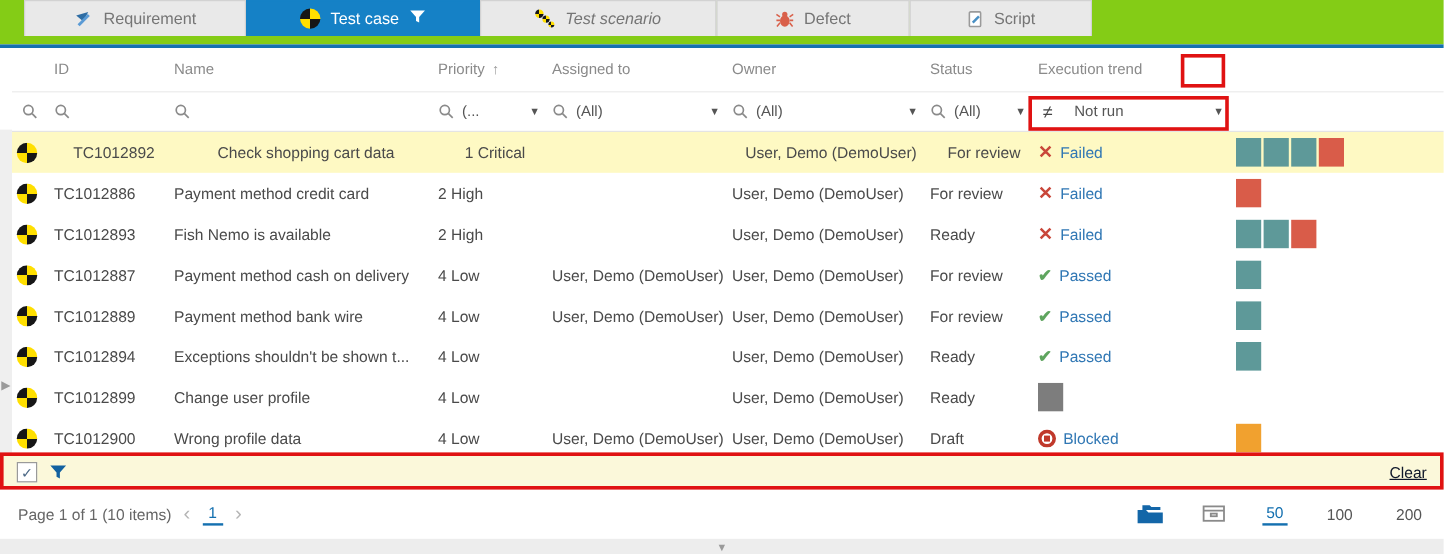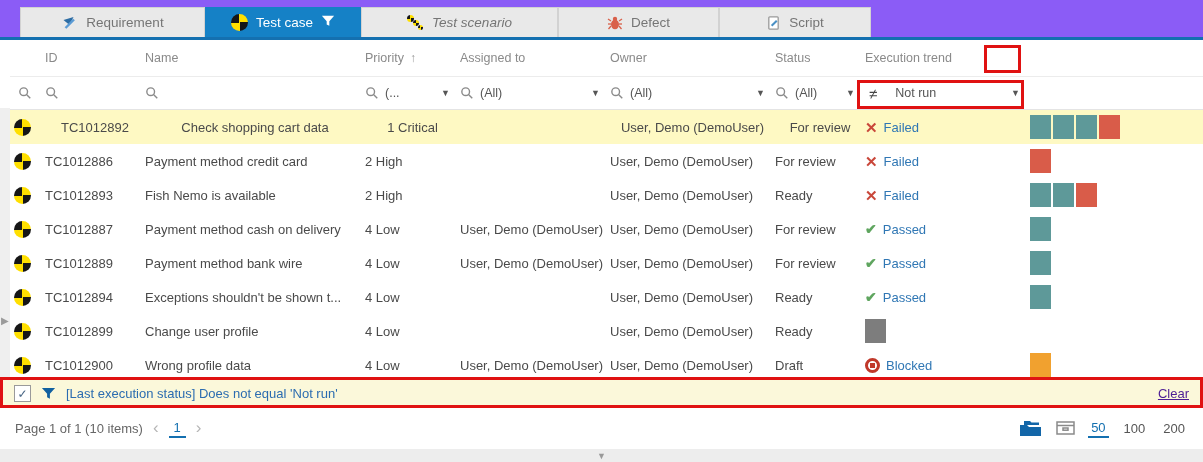--- a/index.html
+++ b/index.html
@@ -1,20 +1,20 @@
 <!DOCTYPE html>
 <html><head>
 <meta charset="utf-8">
 <style>
   html,body{margin:0;padding:0;}
   body{width:1203px;height:462px;font-family:"Liberation Sans",sans-serif;background:#fff;position:relative;overflow:hidden;}
   .app{position:absolute;inset:0;}
 
   
-  .tabbar{height:37px;background:#8b5cf6;display:flex;align-items:flex-end;padding-left:20px;box-sizing:border-box;border-bottom:0;}
+  .tabbar{height:37px;background:#84cc16;display:flex;align-items:flex-start;padding-left:20px;box-sizing:border-box;border-bottom:0;}
   .tab{height:30px;display:flex;align-items:center;justify-content:center;gap:8px;background:#e9e9e9;border:1px solid #d2d2d2;border-bottom:none;color:#757575;font-size:13.5px;box-sizing:border-box;cursor:pointer;}
   .tab.active{background:#1581c6;color:#fff;border-color:#1581c6;}
   .blue-line{height:3px;background:#1470b0;}
 
   
   .grid{display:grid;grid-template-columns:35px 100px 220px 95px 150px 165px 90px 165px 1fr;margin-left:10px;align-items:center;}
   .hdr{height:36px;color:#8a8a8a;font-size:12.5px;border-bottom:1px solid #ececec;}
   .hdr .cell{display:flex;align-items:center;gap:6px;white-space:nowrap;overflow:hidden;}
   .filterrow{height:32px;border-bottom:1px solid #e4e4e4;font-size:12.5px;color:#555;}
   .fcell{display:flex;align-items:center;gap:6px;white-space:nowrap;}
@@ -40,27 +40,27 @@
   .sq{width:21px;height:24px;flex:none;}
 
   
   .left-strip{position:absolute;left:0;top:108px;width:10px;height:272px;background:#efefef;}
   .left-arrow{position:absolute;left:0px;top:207px;color:#9a9a9a;font-size:10px;}
 
   
   .summary{position:absolute;left:0;top:380px;width:1203px;height:27px;background:#fbf8da;display:flex;align-items:center;gap:10px;padding:0 14px;box-sizing:border-box;font-size:13px;}
   .chk{width:15px;height:15px;background:#fff;border:1px solid #9a9a9a;display:flex;align-items:center;justify-content:center;color:#4a6785;font-size:12px;line-height:1;cursor:pointer;}
   .summary-text{color:#2b6cb0;}
-  .clear-link{margin-left:auto;color:#4c1d95;cursor:pointer;text-decoration:underline;}
+  .clear-link{margin-left:auto;color:#0f172a;cursor:pointer;text-decoration:underline;}
 
   
   .footer{position:absolute;left:0;top:407px;width:1203px;height:42px;display:flex;align-items:center;padding:0 15px;box-sizing:border-box;font-size:13px;color:#666;}
   .pg-chev{color:#b5b5b5;font-size:17px;margin:0 10px;cursor:pointer;}
   .pg-num{color:#1470b0;border-bottom:2px solid #1470b0;padding:1px 5px;cursor:pointer;}
-  .foot-right{margin-left:auto;display:flex;align-items:center;gap:12px;text-align:right;}
+  .foot-right{margin-left:auto;display:flex;align-items:center;gap:30px;text-align:right;}
   .size{color:#555;cursor:pointer;padding:1px 3px;}
   .size.sel{color:#1470b0;border-bottom:2px solid #1470b0;}
   .ficon{display:flex;align-items:center;cursor:pointer;}
 
   
   .bstrip{position:absolute;left:0;top:449px;width:1203px;height:13px;background:#ededed;display:flex;align-items:center;justify-content:center;}
   .bstrip span{color:#9a9a9a;font-size:9px;}
 
   
   .funnel{display:inline-flex;}
@@ -84,21 +84,21 @@
   <div class="tabbar" id="tabbar">
       <div class="tab" style="width: 185px;">
         <span style="display: inline-flex;">
           <svg width="17" height="16" viewBox="0 0 16 16">
             <polygon points="2,5 12,2 8,10" fill="#2e6da4"></polygon>
             <line x1="4" y1="13" x2="12.5" y2="4.5" stroke="#5b9bd5" stroke-width="2.4"></line>
           </svg>
         </span>
         <span>Requirement</span>
       </div>
-      <div class="tab active" style="width: 156px;">
+      <div class="tab active" style="width: 195px;">
         <span style="display: inline-flex;">
           <span class="quad"></span>
         </span>
         <span>Test case</span>
         <span><svg width="14" height="14" viewBox="0 0 16 16">
             <path d="M1 2h14L9.5 8.2v5.3L6.5 12V8.2Z" fill="#fff"></path>
           </svg></span>
       </div>
       <div class="tab" style="width: 197px; font-style: italic;">
         <span style="display: inline-flex;">
@@ -389,21 +389,20 @@
   <div class="left-strip"></div>
   <div class="left-arrow" style="top:315px;position:absolute;left:1px;">▶</div>
 
   <div class="summary">
     <span class="chk" id="summary-chk">✓</span>
     <span class="funnel">
         <svg width="15" height="15" viewBox="0 0 16 16">
           <path d="M1 2h14L9.5 8.2v5.3L6.5 12V8.2Z" fill="#1261a0"></path>
         </svg>
       </span>
-    <span class="summary-text">[Last execution status] Does not equal 'Not run'</span>
     <span class="clear-link">Clear</span>
   </div>
 
   <div class="footer">
     <span>Page 1 of 1 (10 items)</span>
     <span class="pg-chev">‹</span>
     <span class="pg-num">1</span>
     <span class="pg-chev">›</span>
     <div class="foot-right">
       <span class="ficon">

